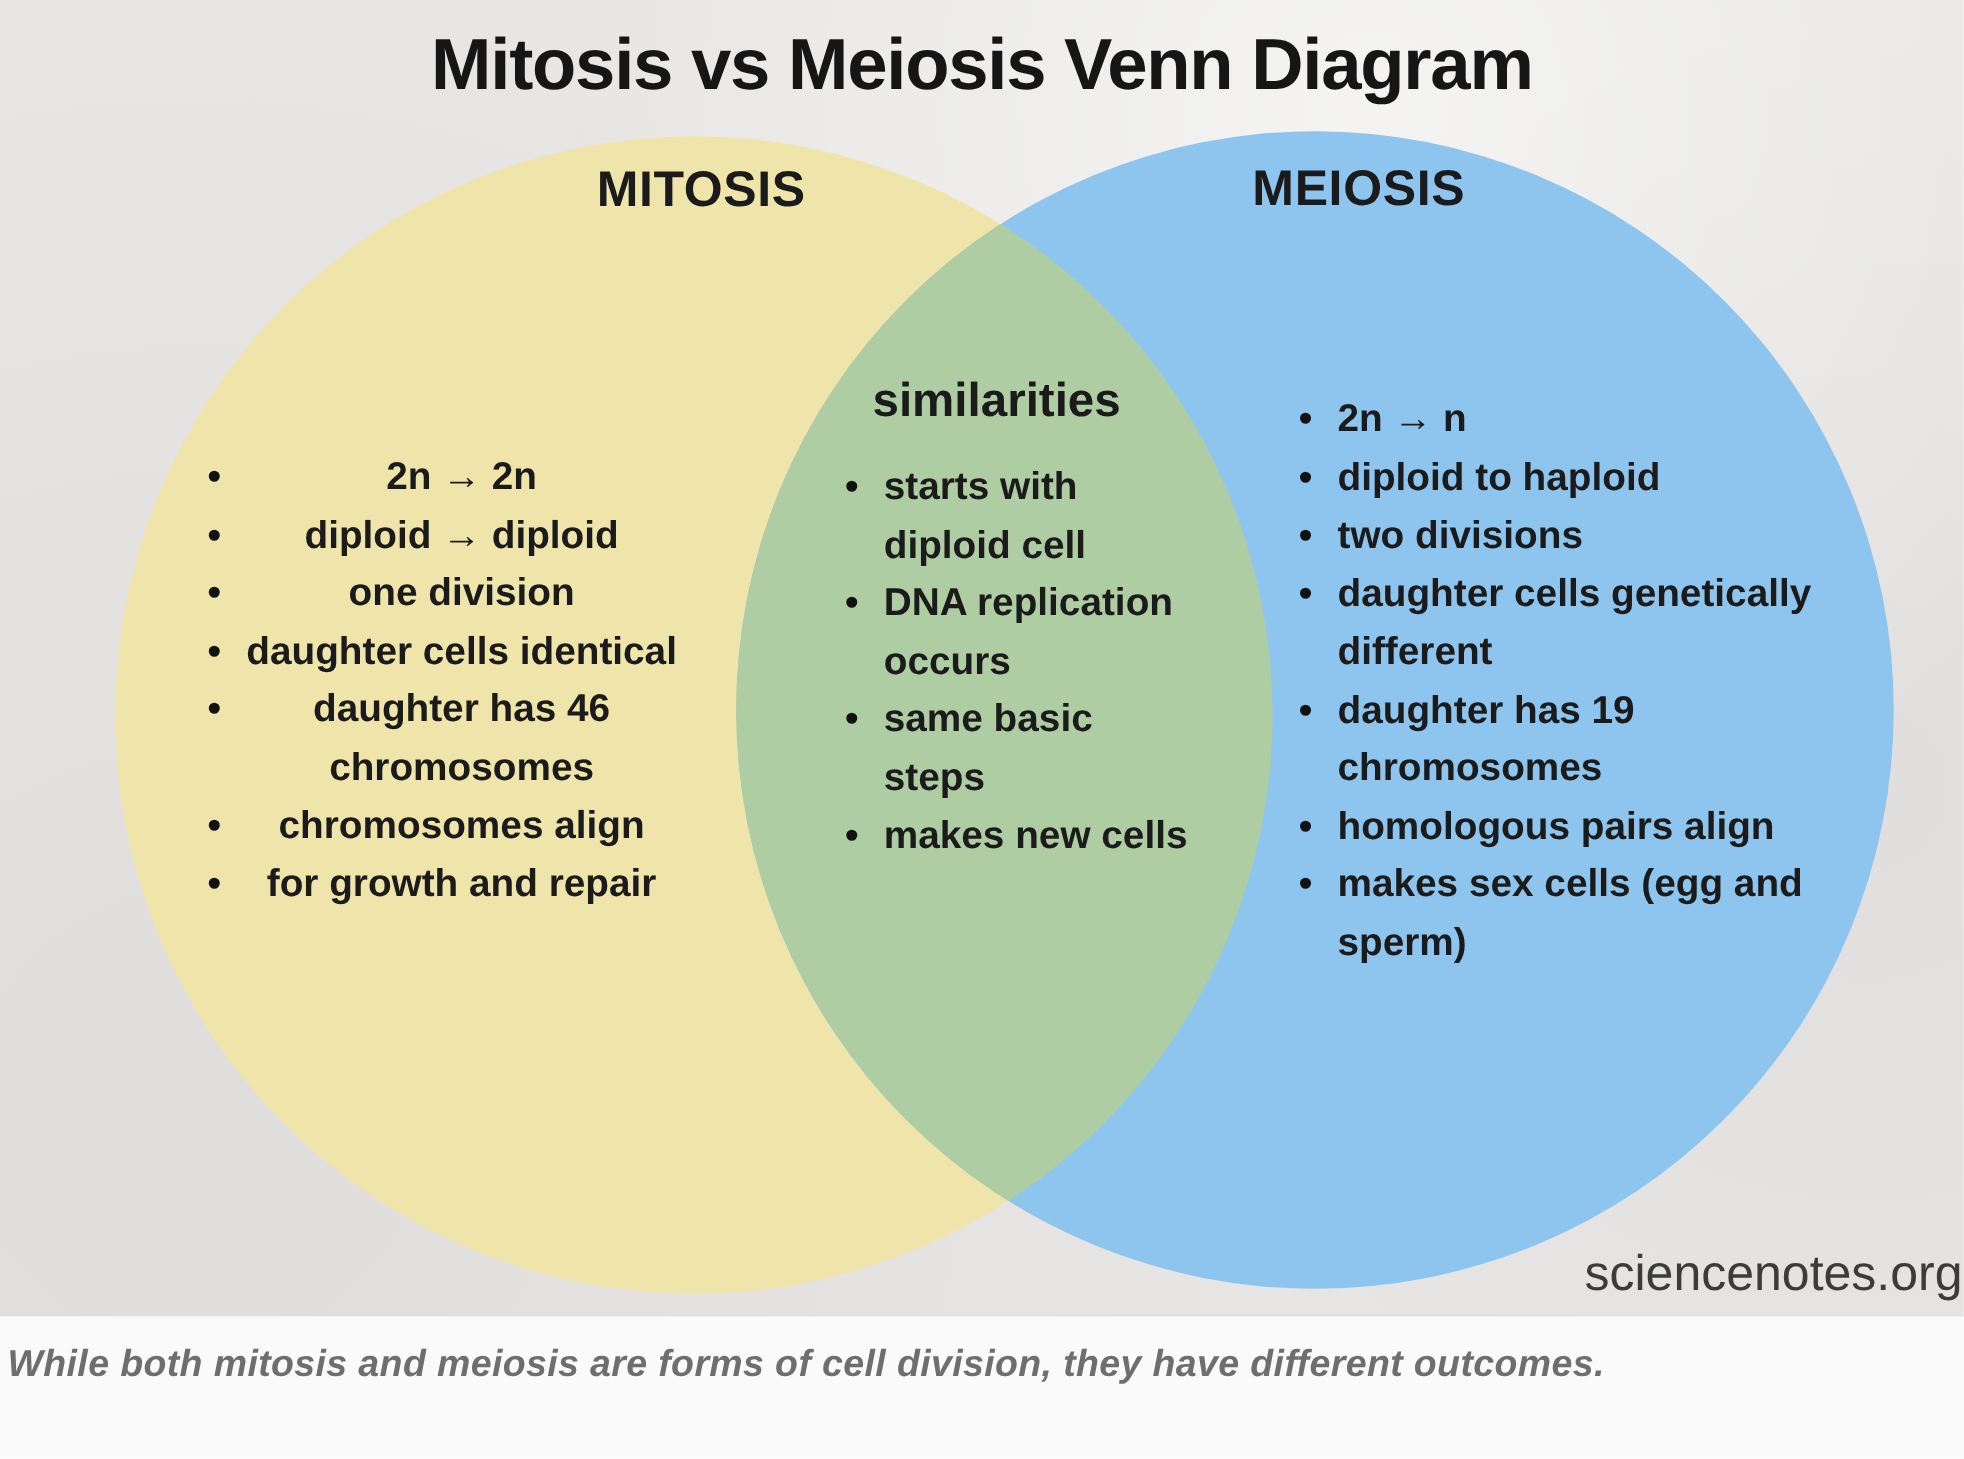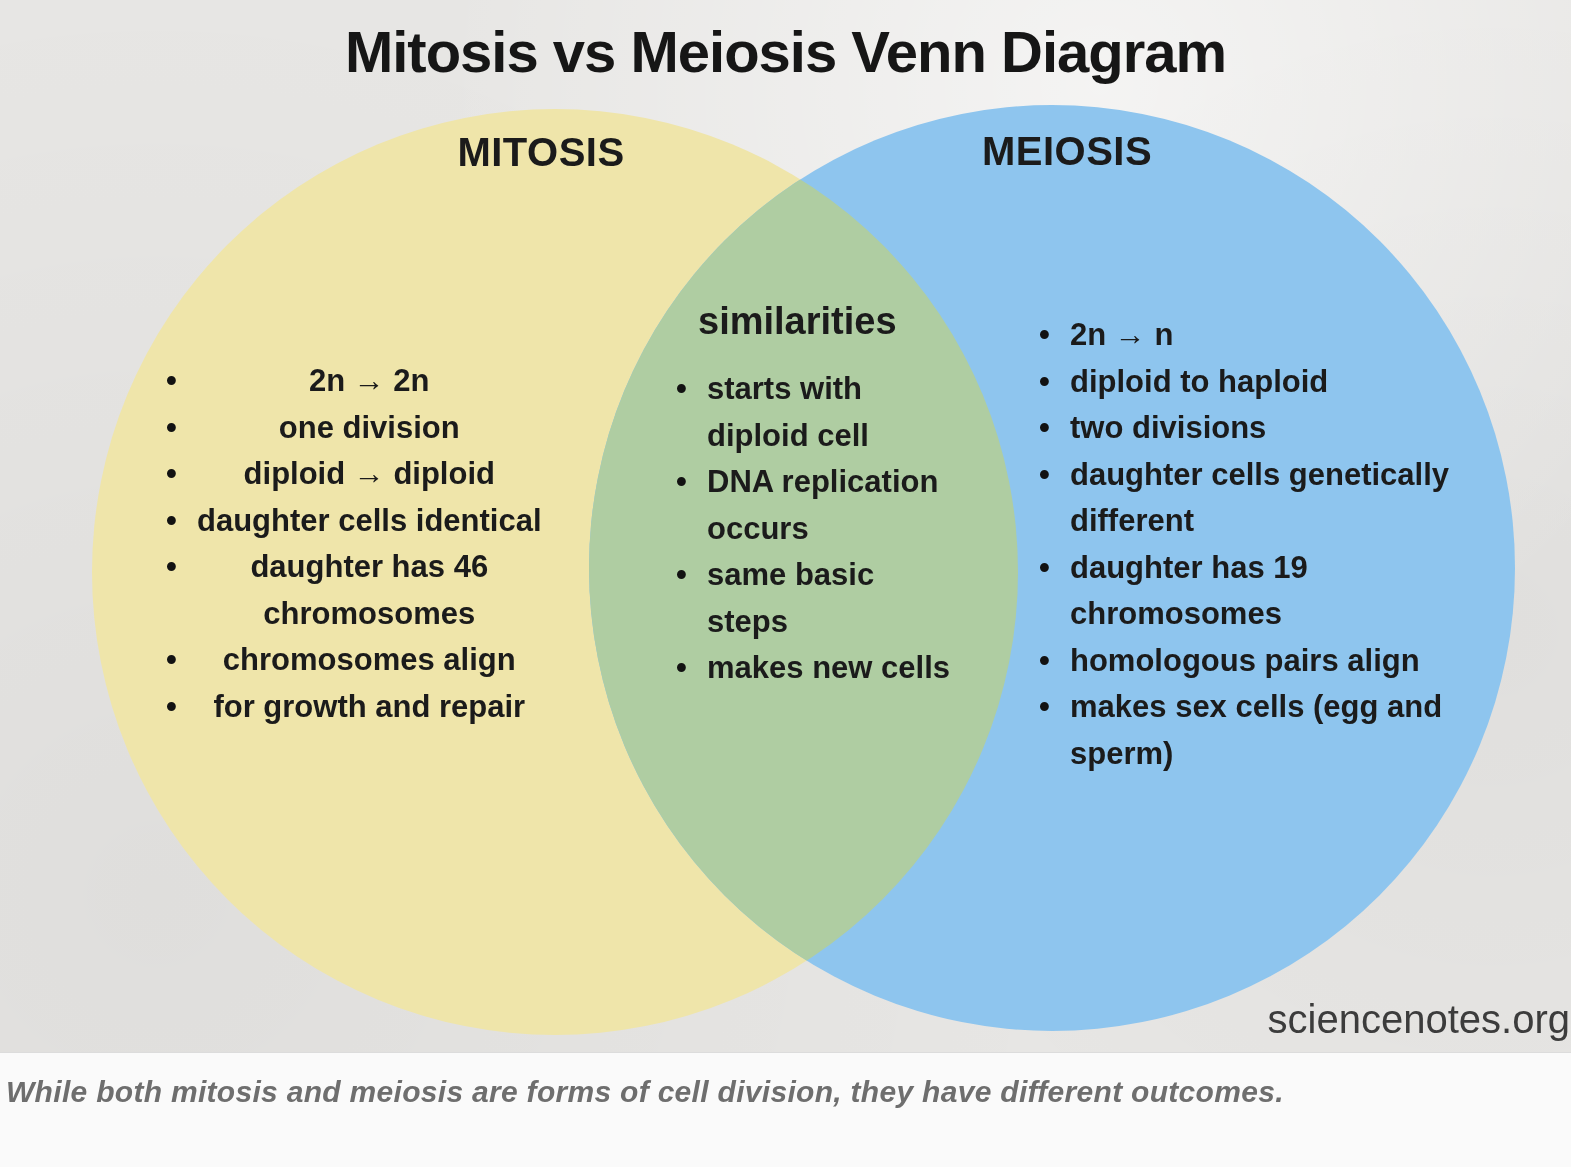--- a/index.html
+++ b/index.html
@@ -25,21 +25,21 @@
   .venn-svg { position: absolute; left: 0; top: 0; }
 
   .page-title {
     position: absolute; top: 18px; left: 50%; transform: translateX(-50%);
     font-size: 58px; font-weight: 700; color: #161616;
     letter-spacing: -1px; white-space: pre;
   }
   .circle-label {
     position: absolute; transform: translateX(-50%);
     font-size: 40px; font-weight: 700; color: #1b1b1b;
-    letter-spacing: 0.5px; white-space: pre;
+    letter-spacing: 0.5px; white-space: pre; margin-left: 20px;
   }
   .label-mitosis { left: 541px; top: 130px; }
   .label-meiosis { left: 1067px; top: 129px; }
 
   .overlap-title {
     position: absolute; left: 698px; top: 300px;
     font-size: 38px; font-weight: 700; color: #1b1b1b; white-space: pre;
   }
 
   ul.venn-list { position: absolute; list-style: none; }
@@ -95,22 +95,22 @@
     <h1 class="page-title">Mitosis vs Meiosis Venn Diagram</h1>
 
     <div class="circle-label label-mitosis">MITOSIS</div>
 
     <div class="circle-label label-meiosis">MEIOSIS</div>
 
     <div class="overlap-title">similarities</div>
 
     <ul class="venn-list list-left">
       <li>2n → 2n</li>
+      <li>diploid → diploid</li>
       <li>one division</li>
-      <li>diploid → diploid</li>
       <li>daughter cells identical</li>
       <li>daughter has 46
 chromosomes</li>
       <li>chromosomes align</li>
       <li>for growth and repair</li>
     </ul>
 
     <ul class="venn-list list-mid">
       <li>starts with
 diploid cell</li>

